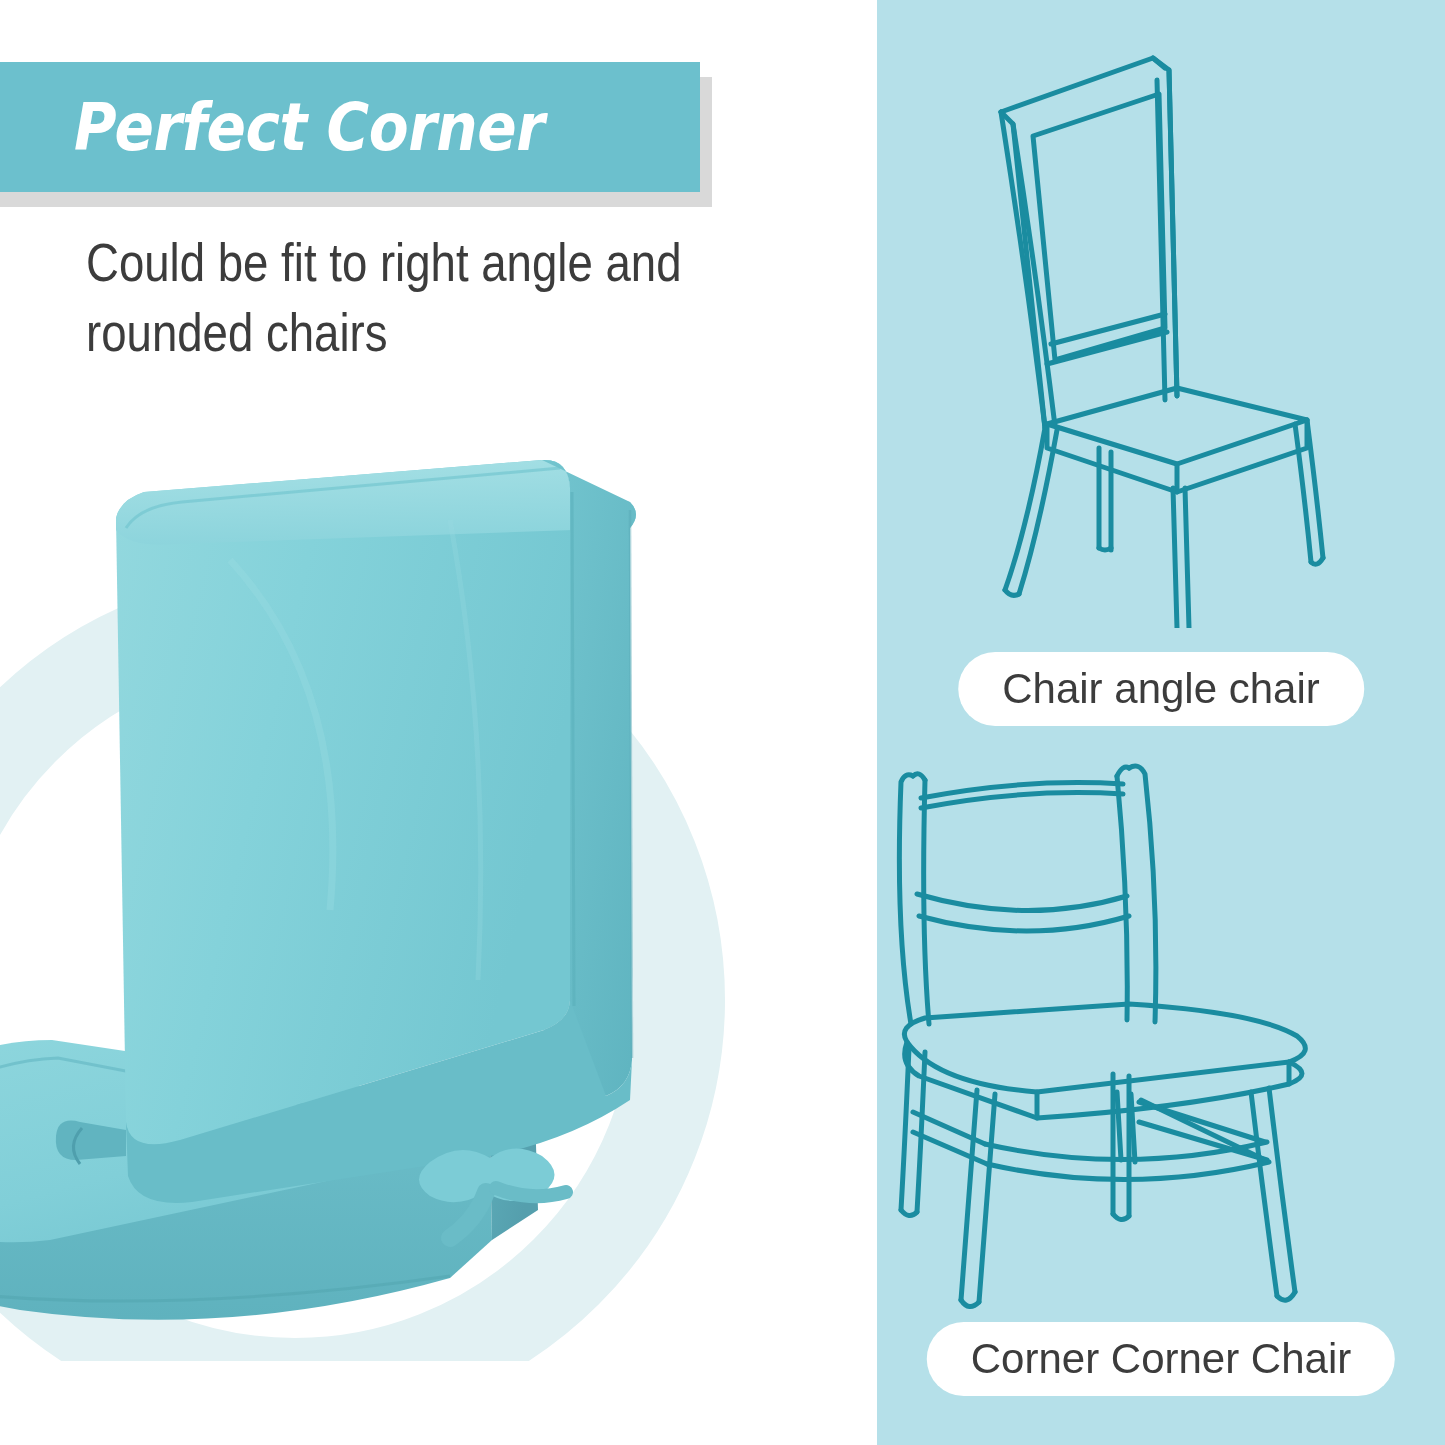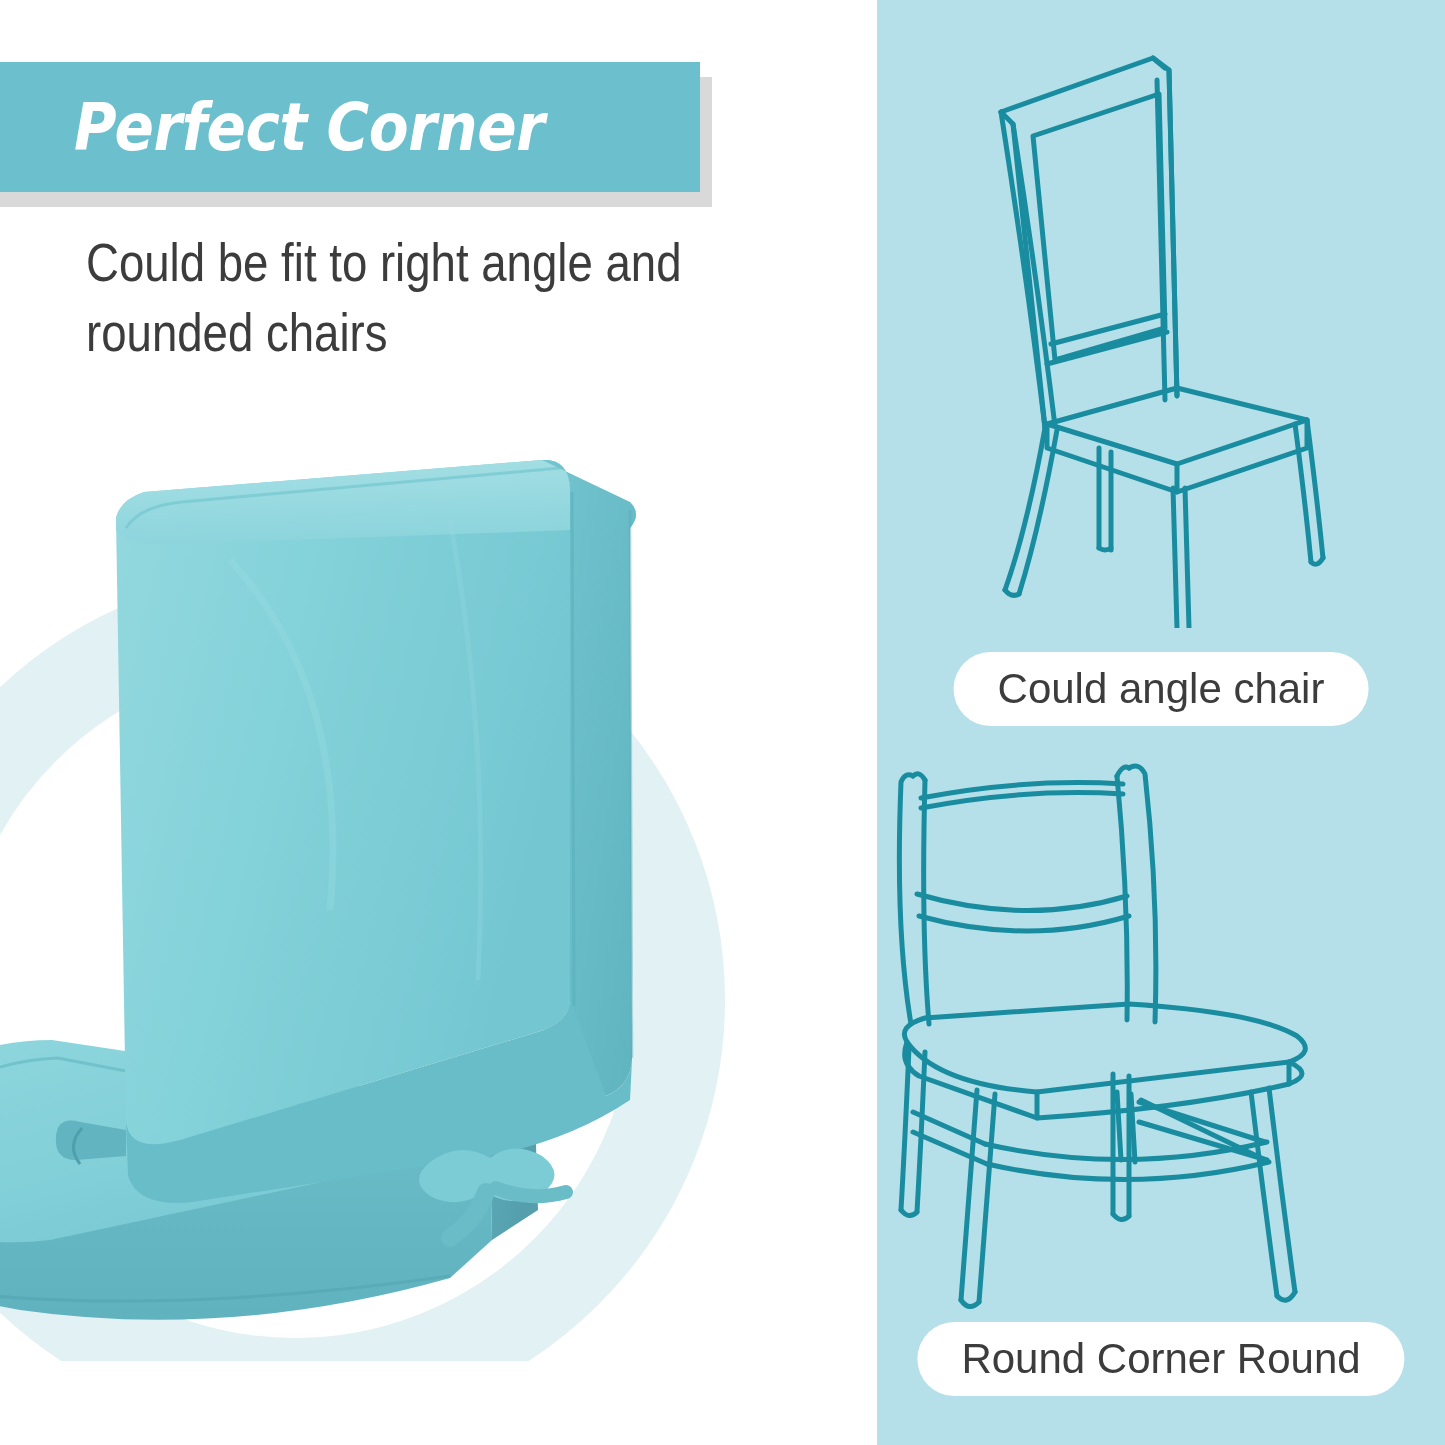--- a/index.html
+++ b/index.html
@@ -294,21 +294,21 @@
         <path d="M 180 402 Q 162 502 142 566"></path>
         <path d="M 128 562 Q 134 570 142 566"></path>
 
         <path d="M 430 392 Q 440 470 446 530"></path>
         <path d="M 418 396 Q 428 472 434 534"></path>
         <path d="M 434 534 Q 440 540 446 530"></path>
       </svg>
     </div>
 
     <div id="label-right-angle" class="label-pill">
-      <span>Could angle chair</span>
+      <span>Chair angle chair</span>
     </div>
 
     <div id="chair-round" class="chair-art">
       <svg viewBox="0 0 568 590" xmlns="http://www.w3.org/2000/svg" fill="none" stroke="#1a8ca0" stroke-width="5" stroke-linecap="round" stroke-linejoin="round">
 
         <path d="M 36 36 Q 28 32 24 42 Q 18 190 34 284"></path>
         <path d="M 48 40 Q 42 30 36 36"></path>
         <path d="M 48 40 Q 44 190 52 284"></path>
 
         <path d="M 252 28 Q 262 22 268 34 Q 282 160 278 282"></path>
@@ -355,16 +355,16 @@
 
         <path d="M 240 352 L 244 420"></path>
         <path d="M 254 354 L 258 422"></path>
         <path d="M 262 362 L 388 402"></path>
         <path d="M 262 382 L 390 420"></path>
         <path d="M 264 360 L 388 420"></path>
       </svg>
     </div>
 
     <div id="label-round" class="label-pill">
-      <span>Round Corner Round</span>
+      <span>Corner Corner Chair</span>
     </div>
   </div>
 </div>
 
 </body></html>

